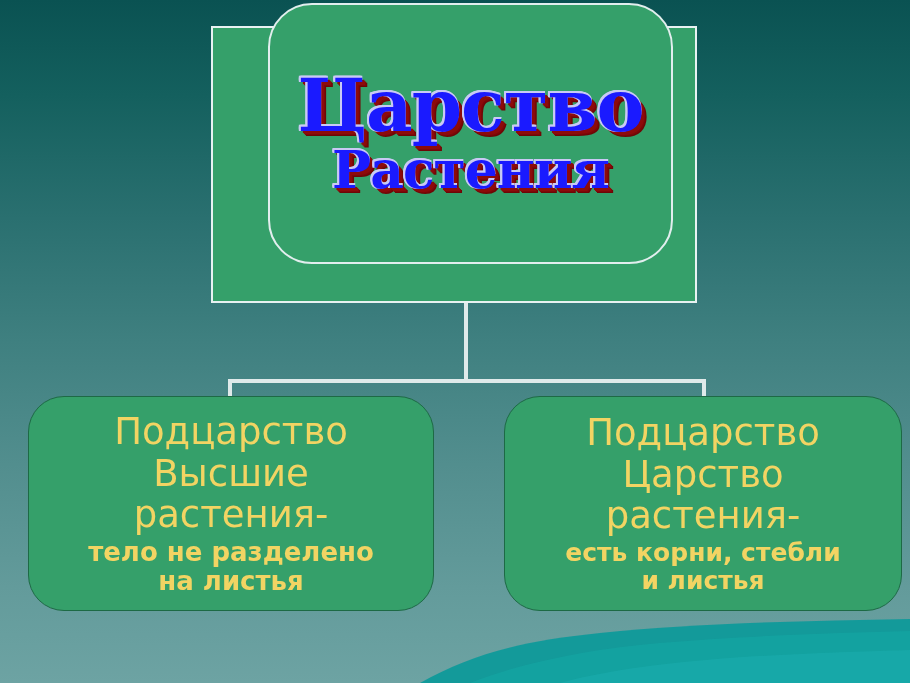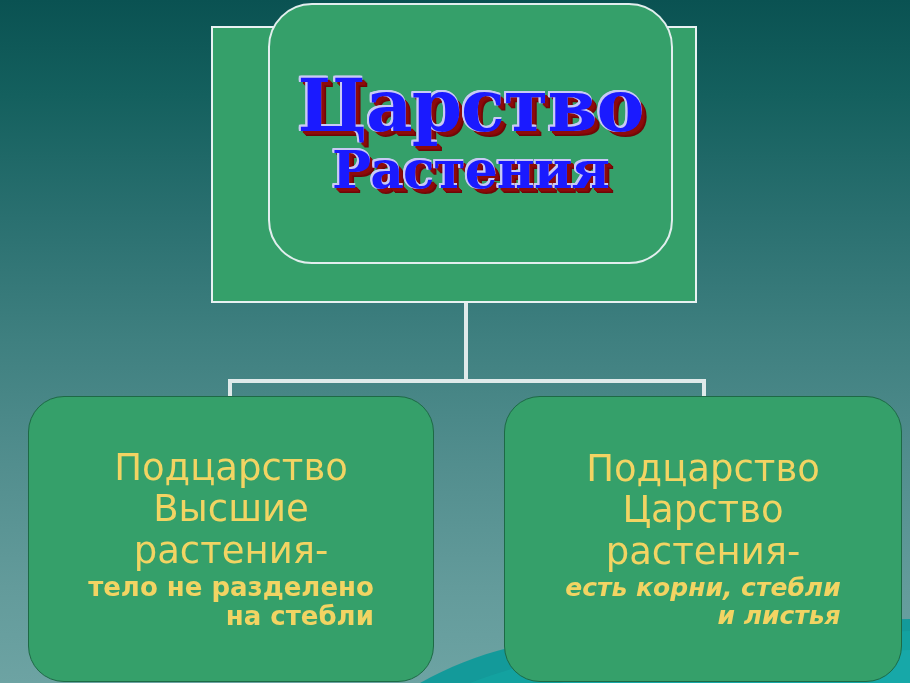--- a/index.html
+++ b/index.html
@@ -91,21 +91,21 @@
   }
   .conn-v-top  { left: 464px; top: 303px; width: 4px;   height: 80px; }
   .conn-h      { left: 228px; top: 379px; width: 478px; height: 4px;  }
   .conn-v-left { left: 228px; top: 379px; width: 4px;   height: 20px; }
   .conn-v-right{ left: 702px; top: 379px; width: 4px;   height: 20px; }
 
   
   .leaf-box {
     position: absolute;
     top: 396px;
-    height: 286px;
+    height: 215px;
     background: #35a06a;
     border: 1px solid #1d6a45;
     border-radius: 36px;
     box-sizing: border-box;
     display: flex;
     flex-direction: column;
     align-items: center;
     justify-content: center;
     text-align: center;
     padding: 4px 10px;
@@ -120,23 +120,22 @@
     line-height: 1.12;
     font-weight: normal;
   }
   .leaf-desc {
     color: #f2d463;
     font-family: "DejaVu Sans", sans-serif;
     font-size: 26px;
     line-height: 1.12;
     font-weight: bold;
     margin-top: 2px;
-    text-align: right;
   }
-  .leaf-right .leaf-desc { font-size: 25px; font-style: italic; }
+  .leaf-right .leaf-desc { font-size: 25px; }
 </style>
 </head>
 <body>
 
 <div class="slide">
 
   <svg class="wave-layer" viewBox="0 0 910 120" preserveAspectRatio="none">
     <path d="M420,120 C470,92 520,78 600,70 C700,60 800,58 910,56 L910,120 Z" fill="#0f9a9a" opacity="0.95"></path>
     <path d="M470,120 C520,100 590,86 660,80 C760,72 840,70 910,68 L910,120 Z" fill="#14a3a1" opacity="0.85"></path>
     <path d="M560,120 C620,104 700,96 780,92 C840,89 880,88 910,87 L910,120 Z" fill="#1aabab" opacity="0.7"></path>
@@ -155,21 +154,21 @@
   </div>
 
   <div class="leaf-box leaf-left">
     <div class="leaf-title">
       <div>Подцарство</div>
       <div>Высшие</div>
       <div>растения-</div>
     </div>
     <div class="leaf-desc">
       <div>тело не разделено</div>
-      <div>на стебли</div>
+      <div>на листья</div>
     </div>
   </div>
 
   <div class="leaf-box leaf-right">
     <div class="leaf-title">
       <div>Подцарство</div>
       <div>Царство</div>
       <div>растения-</div>
     </div>
     <div class="leaf-desc">

